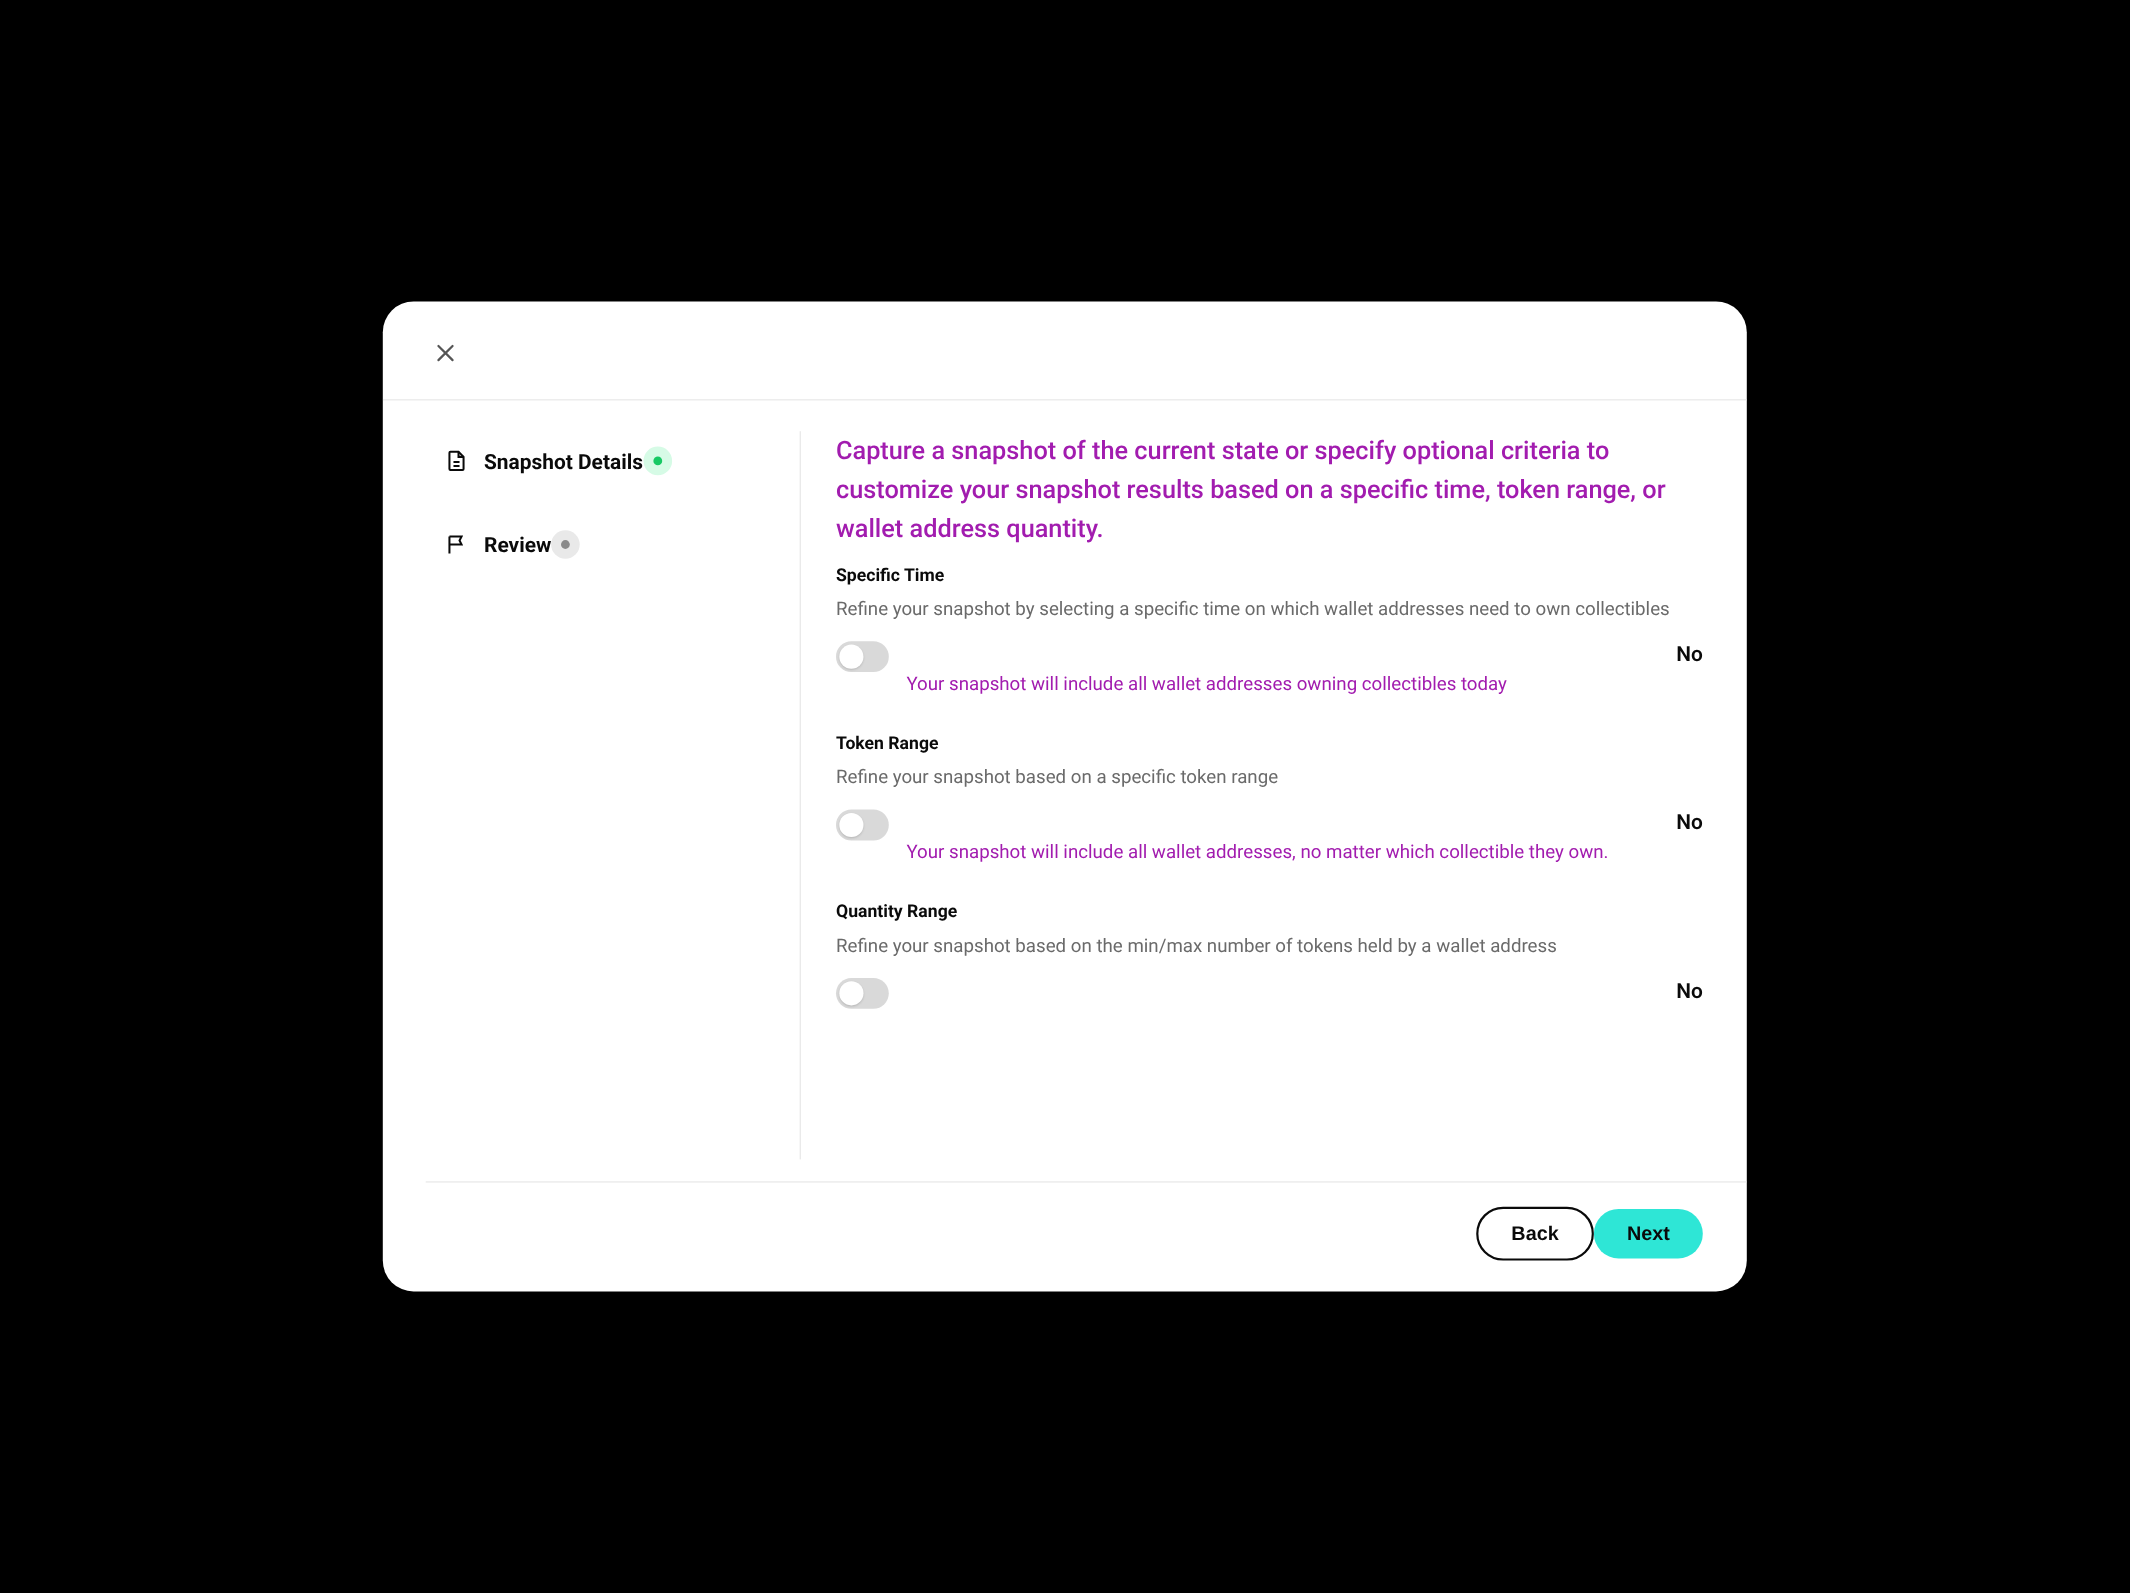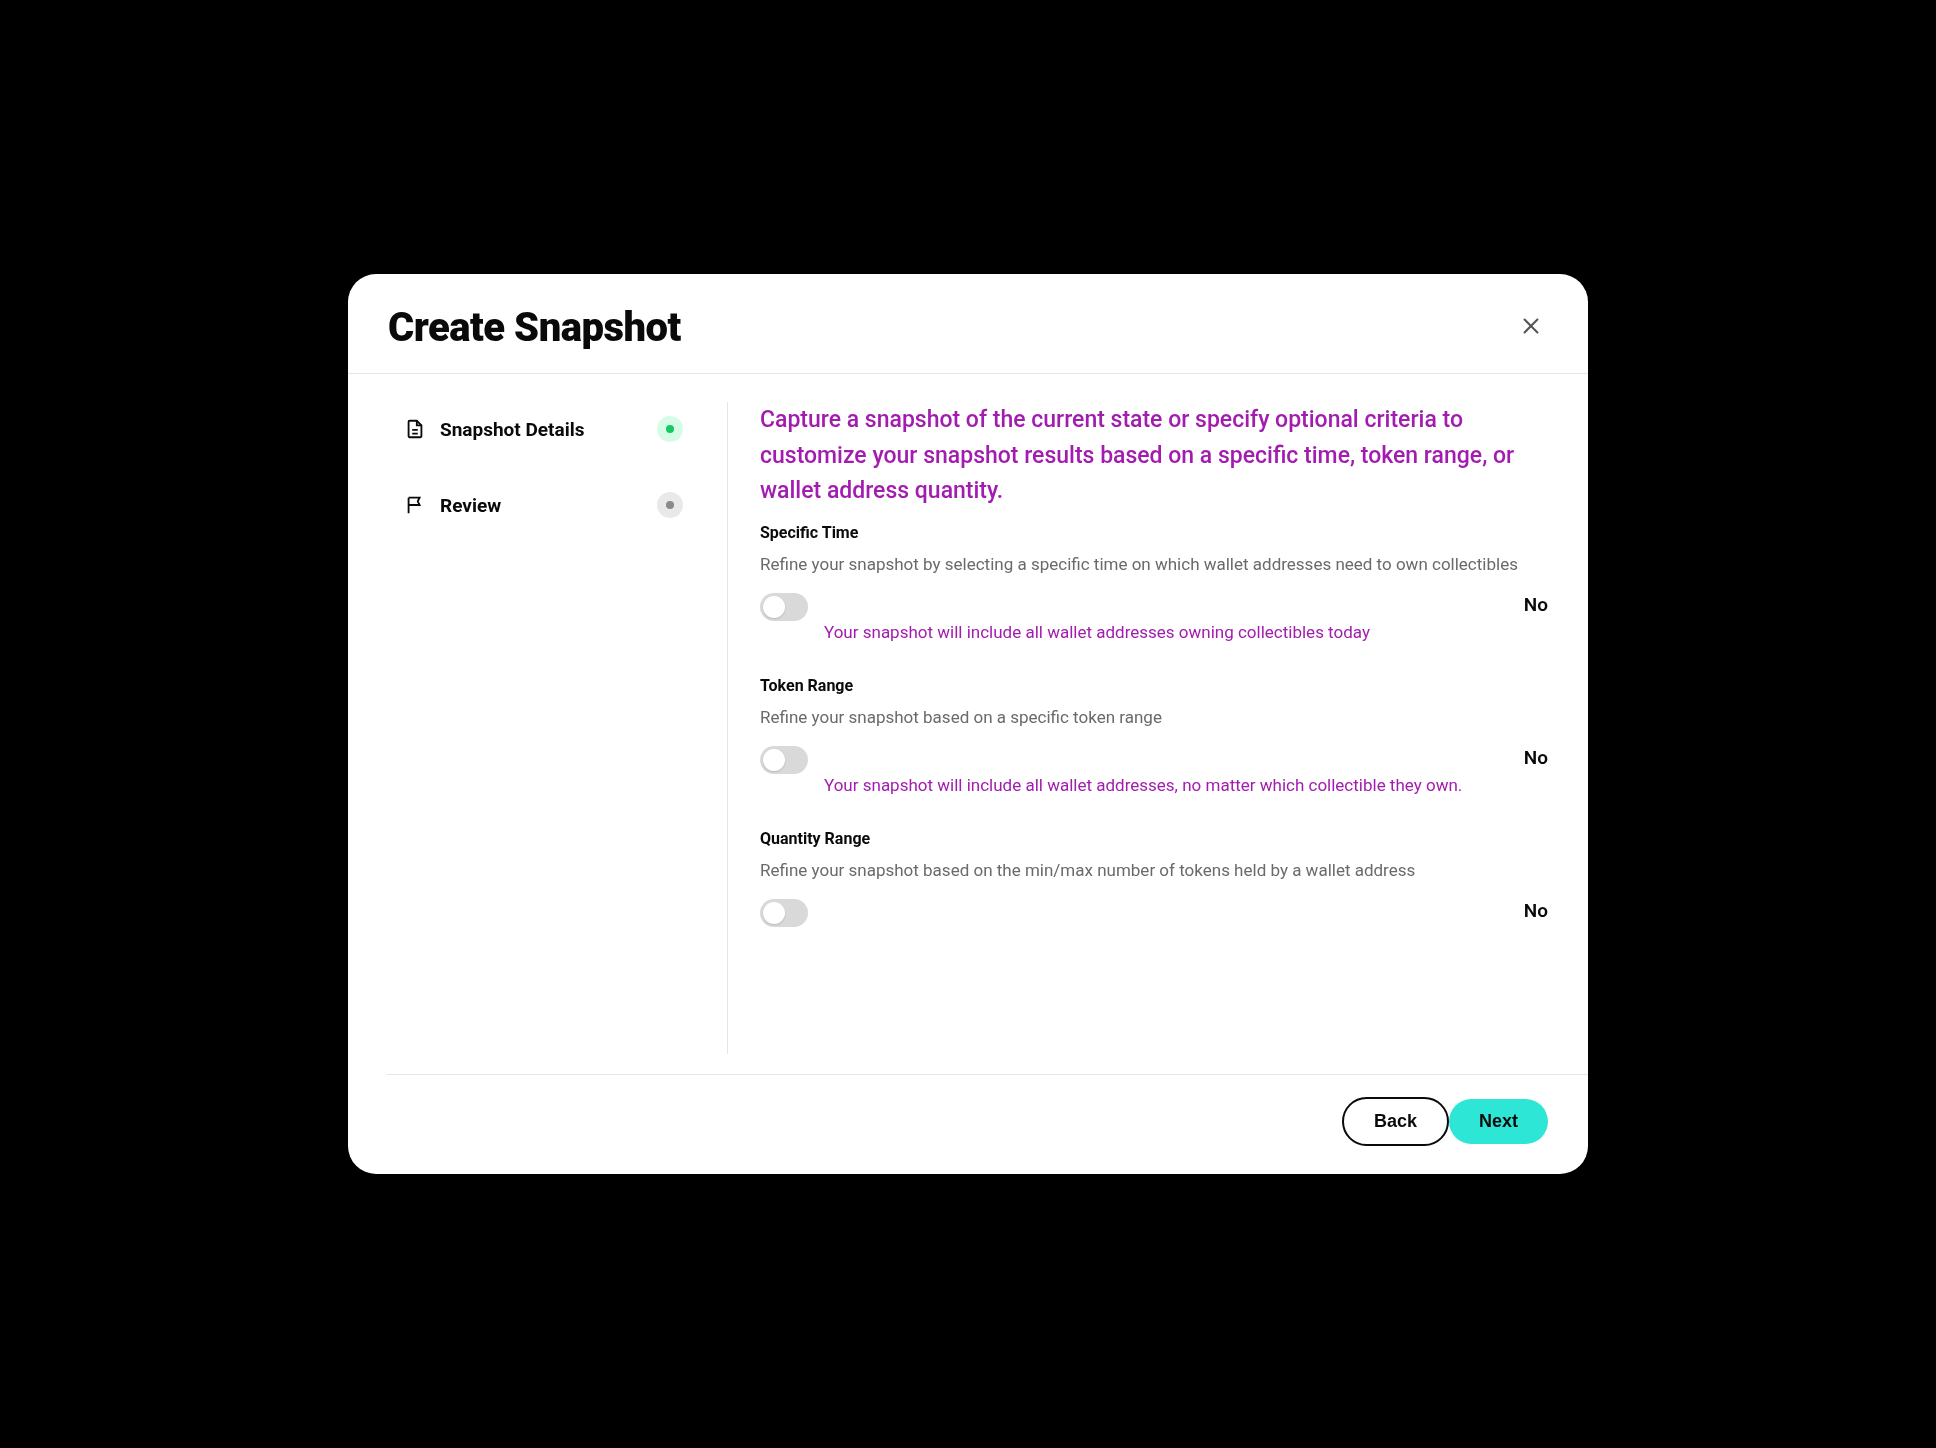--- a/index.html
+++ b/index.html
@@ -56,21 +56,21 @@
 
   .sidebar {
     width: 340px;
     flex-shrink: 0;
     padding-right: 28px;
     border-right: 1px solid #e5e5e5;
   }
   .step {
     display: flex;
     align-items: center;
-    justify-content: space-between;
+    justify-content: flex-start;
     padding: 14px 16px;
     border-radius: 12px;
     margin-bottom: 22px;
     cursor: pointer;
   }
   .step.active { background: #d6fbfb; }
   .step-left { display: flex; align-items: center; gap: 14px; }
   .step-icon { width: 22px; height: 22px; color: #0a0a0a; flex-shrink: 0; }
   .step-icon svg { width: 100%; height: 100%; }
   .step-label { font-size: 19px; font-weight: 700; color: #0a0a0a; }
@@ -137,21 +137,20 @@
     background: #2ee6d6;
     color: #0a0a0a;
   }
 </style>
 </head>
 <body>
 
 <div class="modal">
 
   <div class="modal-header">
-    <h1 class="modal-title">Create Snapshot</h1>
     <button class="close-btn">
       <span>
         <svg viewBox="0 0 24 24" fill="none" stroke="currentColor" stroke-width="2.2" stroke-linecap="round">
             <line x1="5" y1="5" x2="19" y2="19"></line>
             <line x1="19" y1="5" x2="5" y2="19"></line>
           </svg>
       </span>
     </button>
   </div>
 

